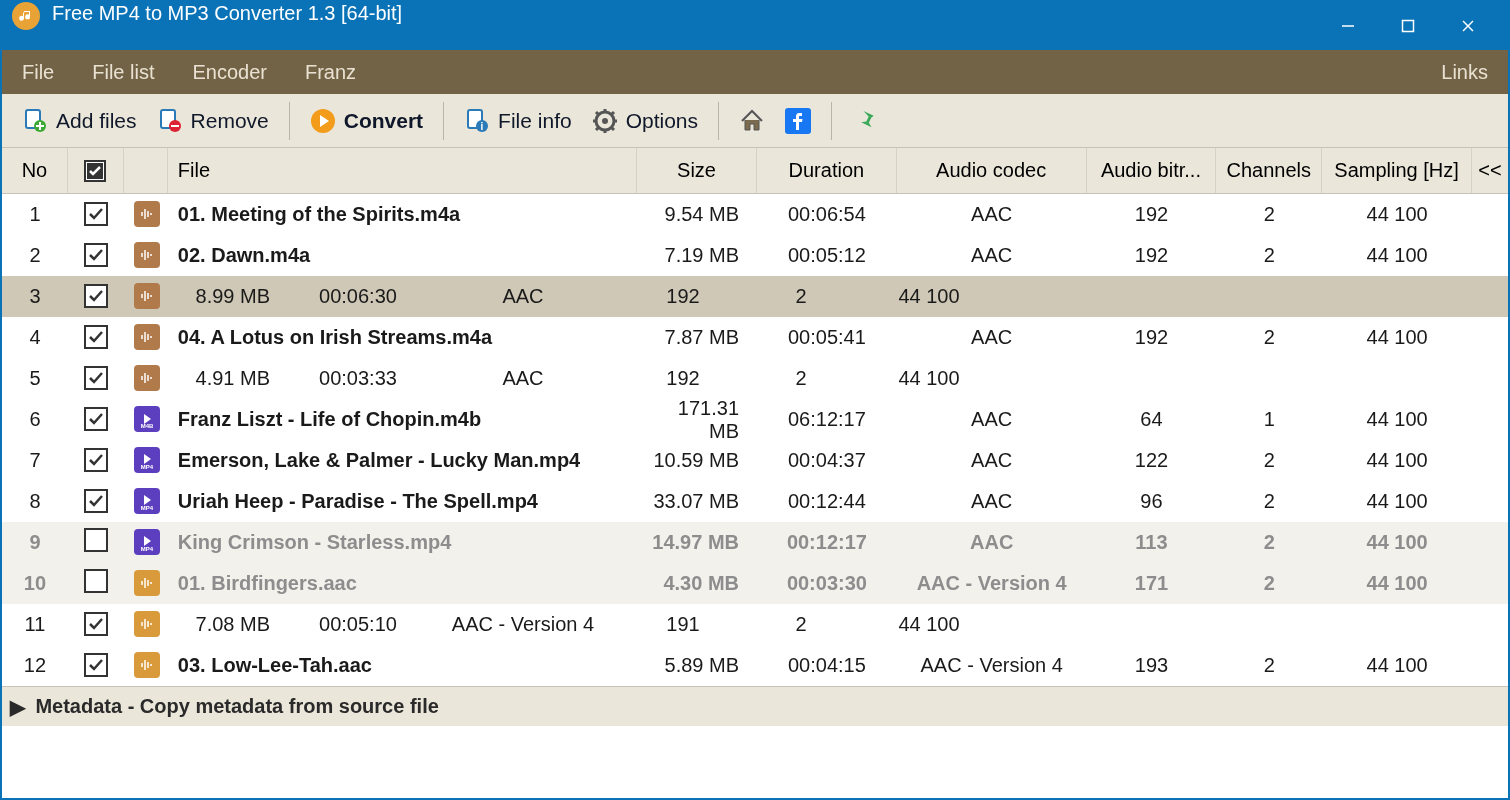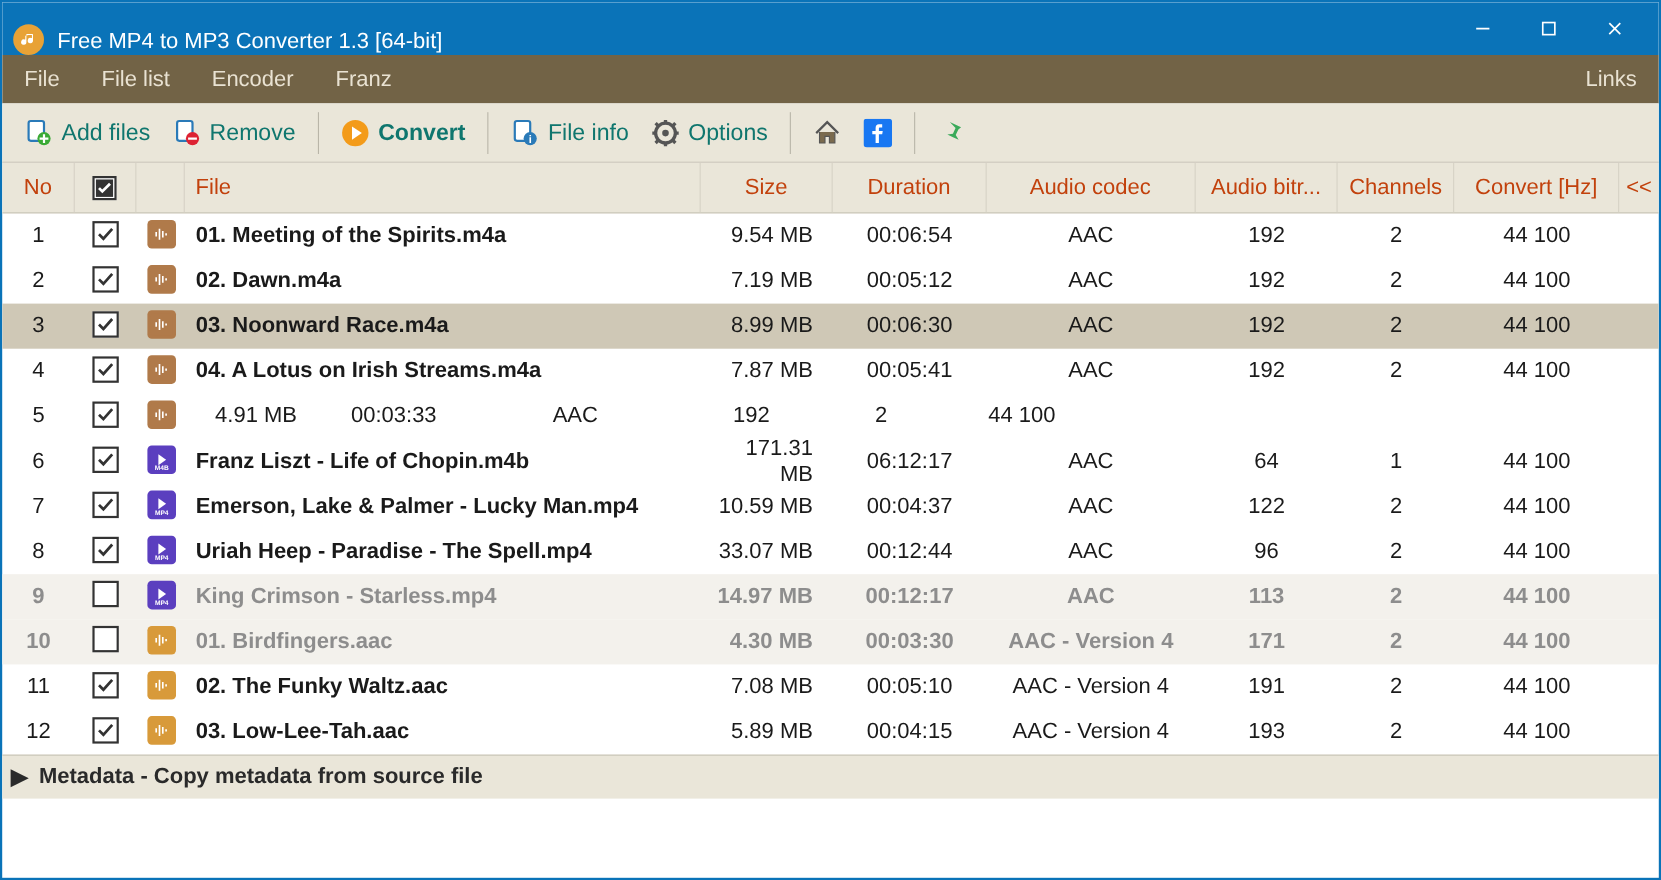--- a/index.html
+++ b/index.html
@@ -1,35 +1,35 @@
 <!DOCTYPE html>
 <html><head>
 <meta charset="utf-8">
 <style>
 * { margin: 0; padding: 0; box-sizing: border-box; font-family: "Segoe UI", Tahoma, sans-serif; }
 body { width: 1510px; height: 800px; overflow: hidden; background: #fff; border: 2px solid #0a73b8; }
 
-.titlebar { height: 48px; background: #0a73b8; color: #fff; display: flex; align-items: flex-end; padding: 0 10px; }
+.titlebar { height: 48px; background: #0a73b8; color: #fff; display: flex; align-items: flex-start; padding: 0 10px; }
 .titlebar .app-icon { width: 28px; height: 28px; border-radius: 50%; background: #e8a236; display: flex; align-items: center; justify-content: center; margin-right: 12px; }
 .titlebar .title { font-size: 20px; flex: 1; }
 .titlebar .win-controls { display: flex; gap: 0; }
 .titlebar .win-btn { width: 60px; height: 48px; display: flex; align-items: center; justify-content: center; }
 .titlebar .win-btn svg { stroke: #fff; stroke-width: 1.5; fill: none; }
 
 .menubar { height: 44px; background: #726346; color: #e9e2d2; display: flex; align-items: center; padding: 0 20px; font-size: 20px; }
 .menubar .menu-item { margin-right: 38px; cursor: default; }
 .menubar .spacer { flex: 1; }
 .menubar .links { margin-right: 0; }
 
-.toolbar { height: 54px; background: #eae6d9; border-bottom: 1px solid #c7c3b6; display: flex; align-items: center; padding: 0 10px; font-size: 21px; color: #0f766e; }
+.toolbar { height: 54px; background: #eae6d9; border-bottom: 1px solid #c7c3b6; display: flex; align-items: center; padding: 0 10px; font-size: 21px; color: #0f172a; }
 .toolbar .btn { display: flex; align-items: center; gap: 8px; padding: 4px 10px; cursor: default; }
 .toolbar .sep { width: 1px; height: 38px; background: #b9b5a8; margin: 0 10px; }
 .toolbar .icon { width: 26px; height: 26px; display: inline-flex; align-items: center; justify-content: center; }
 
-.table-header { height: 46px; background: #eae6d9; display: flex; align-items: center; font-size: 20px; color: #c2410c; border-bottom: 1px solid #c7c3b6; }
+.table-header { height: 46px; background: #eae6d9; display: flex; align-items: center; font-size: 20px; color: #000000; border-bottom: 1px solid #c7c3b6; }
 .table-header .col { padding: 0 10px; border-right: 1px solid #d6d2c5; height: 100%; display: flex; align-items: center; }
 .table-header .col.center { justify-content: center; }
 .th-check { width:22px; height:22px; display:inline-flex; align-items:center; justify-content:center; border:2px solid #333; background:#fff;}
 
 .rows { font-size: 20px; color: #1a1a1a; }
 .row { height: 41px; display: flex; align-items: center; }
 .row .c { padding: 0 10px; }
 .row .c.center { text-align: center; }
 .row .file { font-weight: 700; }
 .row.unchecked .file, .row.unchecked .c { color: #8d8d8d; font-weight: 600; }
@@ -196,21 +196,21 @@
         </svg>
       </span>
   </div>
   <div class="col col-icon"></div>
   <div class="col col-file">File</div>
   <div class="col col-size center">Size</div>
   <div class="col col-dur center">Duration</div>
   <div class="col col-codec center">Audio codec</div>
   <div class="col col-bit center">Audio bitr...</div>
   <div class="col col-chan center">Channels</div>
-  <div class="col col-samp center">Convert [Hz]</div>
+  <div class="col col-samp center">Sampling [Hz]</div>
   <div class="col col-exp center" style="border-right:none">&lt;&lt;</div>
 </div>
 
 <div class="rows" id="rows">
     <div class="row">
       <div class="c col-no center">1</div>
       <div class="c col-chk center"><span class="checkbox">
           <svg width="18" height="18" viewBox="0 0 18 18">
             <path d="M3 9l4 4 8-9" stroke="#333" stroke-width="2.5" fill="none"></path>
           </svg>
@@ -273,21 +273,20 @@
           <svg width="20" height="20" viewBox="0 0 20 20">
             <rect width="20" height="20" rx="3" fill="#b07a4a"></rect>
             <g stroke="#fff" stroke-width="1.5">
               <line x1="5" y1="8" x2="5" y2="12"></line>
               <line x1="8" y1="5" x2="8" y2="15"></line>
               <line x1="11" y1="7" x2="11" y2="13"></line>
               <line x1="14" y1="9" x2="14" y2="11"></line>
             </g>
           </svg>
         </span></div>
-      <div class="c col-file file">03. Noonward Race.m4a</div>
       <div class="c col-size size-cell">8.99 MB</div>
       <div class="c col-dur center">00:06:30</div>
       <div class="c col-codec center">AAC</div>
       <div class="c col-bit center">192</div>
       <div class="c col-chan center">2</div>
       <div class="c col-samp center">44 100</div>
       <div class="c col-exp"></div>
     </div>
     <div class="row">
       <div class="c col-no center">4</div>
@@ -464,21 +463,20 @@
           <svg width="20" height="20" viewBox="0 0 20 20">
             <rect width="20" height="20" rx="3" fill="#d89a3a"></rect>
             <g stroke="#fff" stroke-width="1.5">
               <line x1="5" y1="8" x2="5" y2="12"></line>
               <line x1="8" y1="5" x2="8" y2="15"></line>
               <line x1="11" y1="7" x2="11" y2="13"></line>
               <line x1="14" y1="9" x2="14" y2="11"></line>
             </g>
           </svg>
         </span></div>
-      <div class="c col-file file">02. The Funky Waltz.aac</div>
       <div class="c col-size size-cell">7.08 MB</div>
       <div class="c col-dur center">00:05:10</div>
       <div class="c col-codec center">AAC - Version 4</div>
       <div class="c col-bit center">191</div>
       <div class="c col-chan center">2</div>
       <div class="c col-samp center">44 100</div>
       <div class="c col-exp"></div>
     </div>
     <div class="row">
       <div class="c col-no center">12</div>

